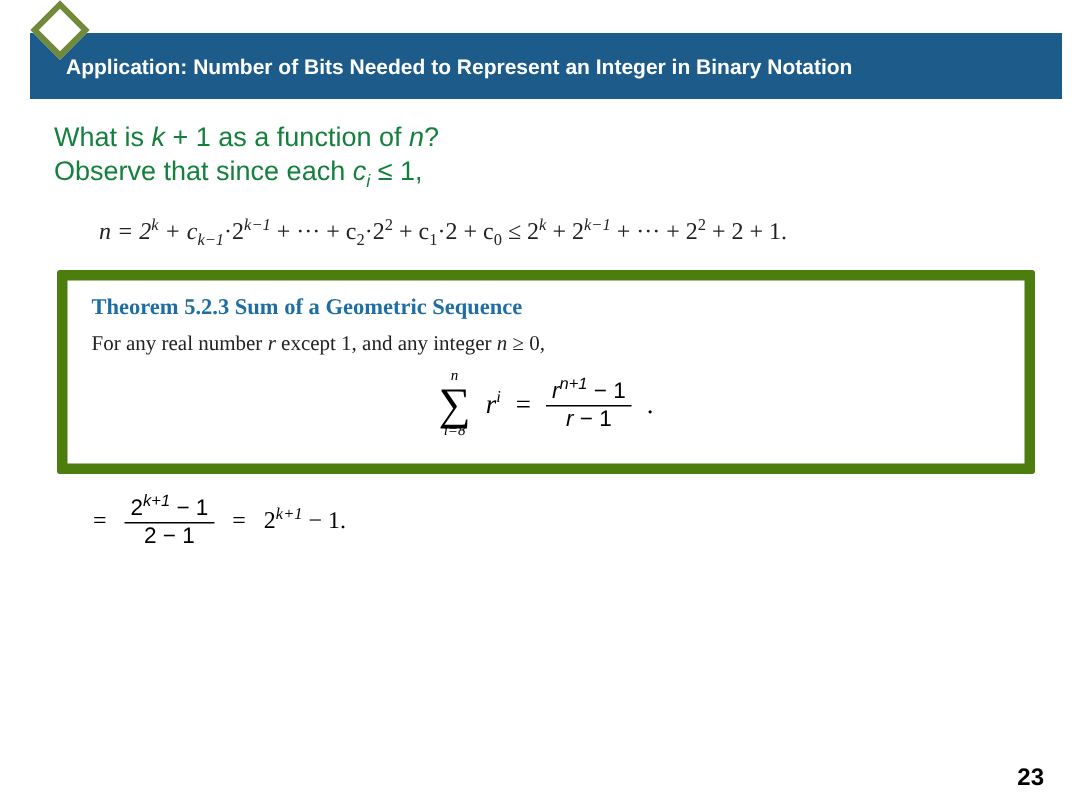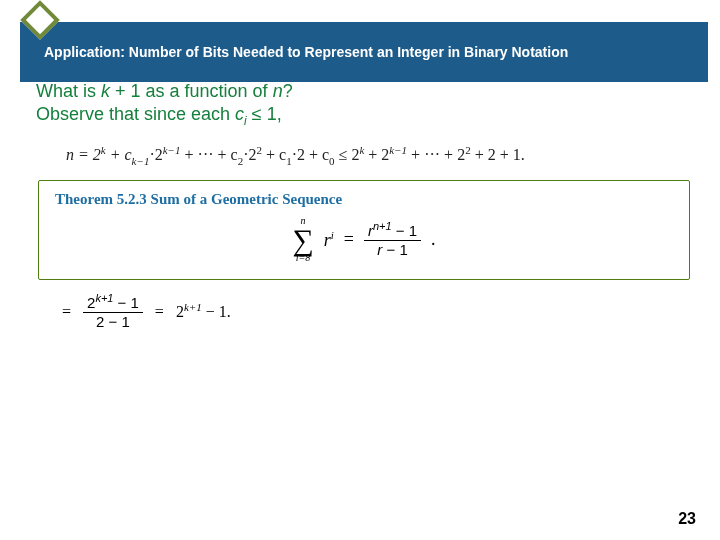--- a/index.html
+++ b/index.html
@@ -9,21 +9,21 @@
     background: #ffffff;
     font-family: Arial, Helvetica, sans-serif;
     position: relative;
     overflow: hidden;
   }
   .header-bar {
     position: absolute;
     top: 22px;
     left: 20px;
     right: 12px;
-    height: 60px;
+    height: 44px;
     background: #1c5b8a;
     display: flex;
     align-items: center;
     padding-left: 24px;
   }
   .header-title {
     color: #ffffff;
     font-size: 14px;
     font-weight: bold;
   }
@@ -54,21 +54,21 @@
   .formula-row {
     font-family: 'Times New Roman', serif;
     font-size: 16px;
     color: #222;
     margin: 14px 0 14px 30px;
     white-space: nowrap;
   }
   .sup { font-size: 11px; vertical-align: super; }
   .subn { font-size: 11px; vertical-align: sub; }
   .theorem-box {
-    border: 1px solid #4d7c0f;
+    border: 7px solid #4d7c0f;
     border-radius: 2px;
     padding: 10px 16px 16px 16px;
     margin: 6px 2px 12px 2px;
     background: #fff;
   }
   .theorem-title {
     color: #1f6ea3;
     font-family: 'Times New Roman', serif;
     font-weight: bold;
     font-size: 15px;
@@ -145,20 +145,23 @@
     <span>Observe that since each </span><span class="italic">c</span><span class="sub">i</span><span> ≤ 1,</span>
   </p>
 
   <div class="formula-row">
     <span class="italic">n  =  2</span><span class="sup italic">k</span><span class="italic"> + c</span><span class="subn italic">k−1</span><span>·2</span><span class="sup italic">k−1</span><span> + ··· + c</span><span class="subn">2</span><span>·2</span><span class="sup">2</span><span> + c</span><span class="subn">1</span><span>·2 + c</span><span class="subn">0</span><span>   ≤   2</span><span class="sup italic">k</span><span> + 2</span><span class="sup italic">k−1</span><span> + ··· + 2</span><span class="sup">2</span><span> + 2 + 1.</span>
   </div>
 
 
   <div class="theorem-box">
     <div class="theorem-title">Theorem 5.2.3 Sum of a Geometric Sequence</div>
+    <div class="theorem-body">
+      <span>For any real number </span><span class="italic">r</span><span> except 1, and any integer </span><span class="italic">n</span><span> ≥ 0,</span>
+    </div>
     <div class="sum-eq">
       <div class="sigma-block">
         <span class="sigma-top">n</span>
         <span class="sigma-sym">∑</span>
         <span class="sigma-bot">i=8</span>
       </div>
       <span><span class="italic">r</span><span class="sup italic">i</span></span>
       <span>=</span>
       <span class="frac">
         <span class="num"><span class="italic">r</span><span class="sup italic">n+1</span><span> − 1</span></span>

